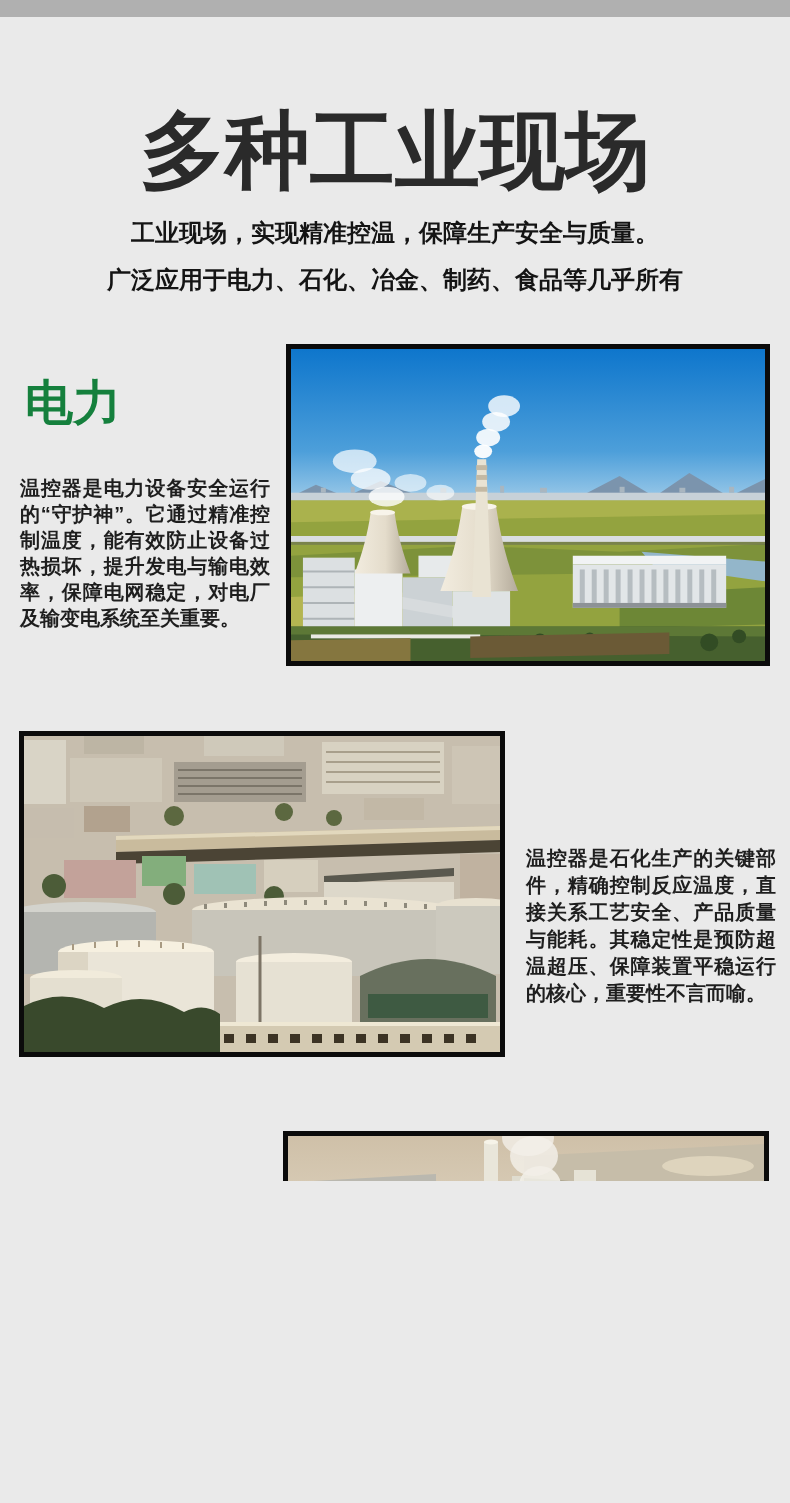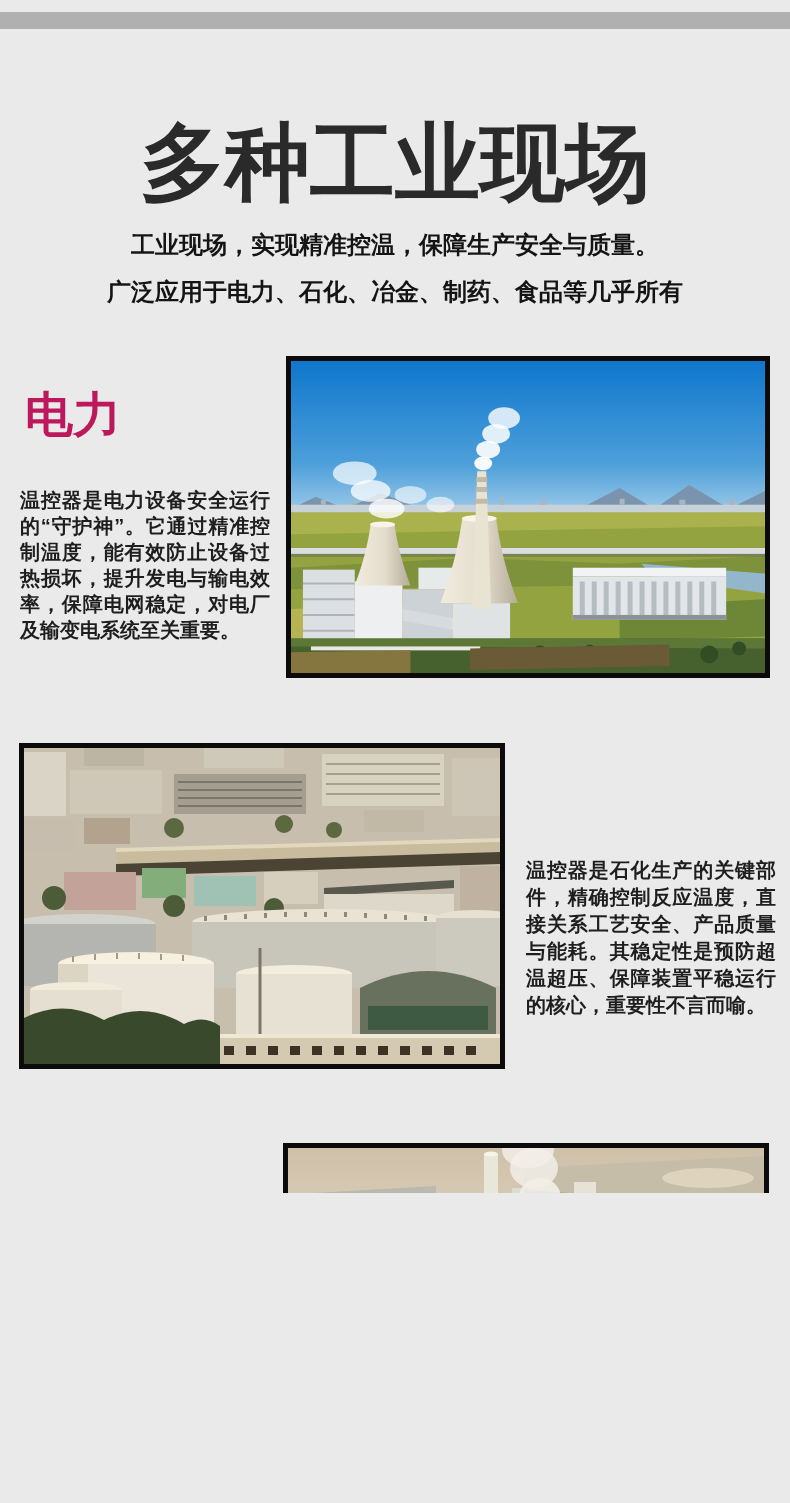--- a/index.html
+++ b/index.html
@@ -1,32 +1,32 @@
 <!DOCTYPE html>
 <html lang="zh"><head>
 <meta charset="utf-8">
 <style>
   html,body{margin:0;padding:0;background:#eaeaea;}
   .page{
-    position:relative;width:790px;height:1181px;margin:12px auto;
+    position:relative;width:790px;height:1181px;margin:0 auto;
     background:#eaeaea;overflow:hidden;
     font-family:"Liberation Sans",sans-serif;
   }
   .topbar{position:absolute;left:0;top:0;width:790px;height:17px;}
   .title{
     position:absolute;left:0;top:106px;width:790px;margin:0;
     text-align:center;font-size:85px;line-height:90px;font-weight:800;
     letter-spacing:0px;color:#2a2a2a;
   }
   .subtitle{
     position:absolute;left:0;top:209px;width:790px;
     text-align:center;font-size:24px;line-height:47px;font-weight:700;color:#141414;
   }
   .sec-heading{
-    position:absolute;margin:0;font-weight:700;color:#be185d;line-height:1.08;
+    position:absolute;margin:0;font-weight:700;color:#15803d;line-height:1.08;
   }
   .sec-body{
     position:absolute;margin:0;font-weight:600;color:#1e1e1e;text-align:justify;
   }
   #h-power{left:25px;top:377px;font-size:48px;}
   #b-power{left:20px;top:475px;width:250px;font-size:20px;line-height:26px;}
   #h-petro{left:526px;top:769px;font-size:47px;}
   #b-petro{left:526px;top:845px;width:250px;font-size:20px;line-height:27px;}
   #h-food{left:42px;top:1179px;font-size:44px;}
   #b-food{left:28px;top:1260px;width:218px;font-size:19px;line-height:24px;}

